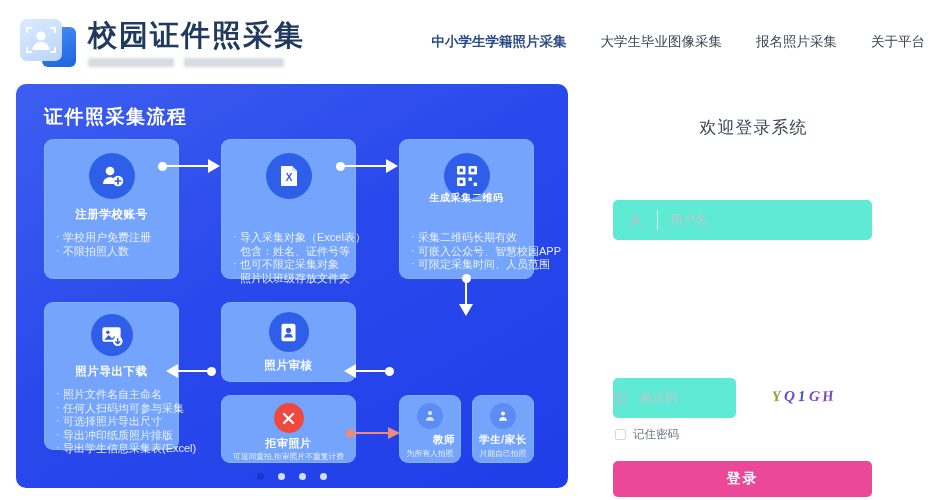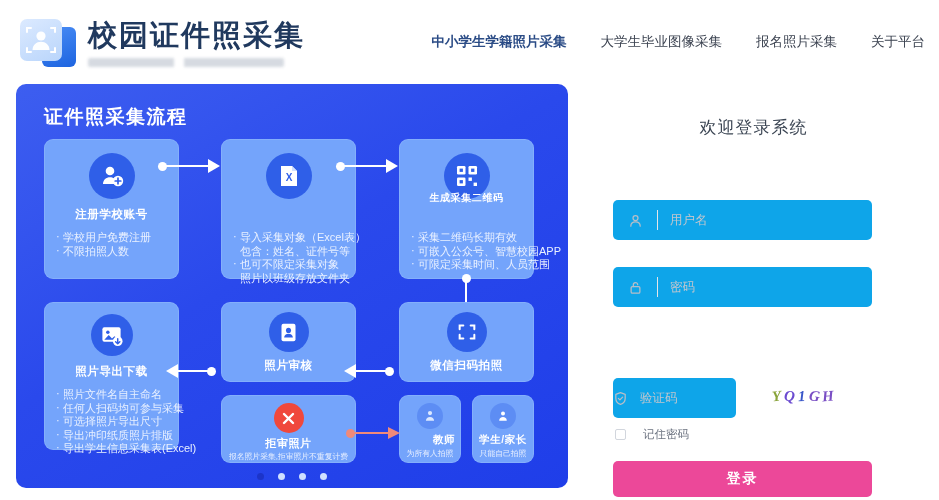--- a/index.html
+++ b/index.html
@@ -97,39 +97,39 @@
   .dots-nav span.active { background:#1c34c9; }
 
   
   .login { position:absolute; left:568px; top:0; width:371px; height:404px; background:#fff; }
   .login-title {
     position:absolute; left:0; top:32px; width:371px; text-align:center;
     font-size:17px; color:#3c4654; letter-spacing:1px;
   }
   .field {
     position:absolute; left:45px; width:259px; height:40px;
-    background:#0ea5e9; border-radius:5px; display:flex; align-items:center;
+    background:#5eead4; border-radius:5px; display:flex; align-items:center;
   }
   .field .f-ico { width:44px; display:flex; align-items:center; justify-content:center; }
   .field .f-div { width:1px; height:20px; background:#e3e5e9; }
   .field input {
     flex:1; border:0; outline:0; background:transparent; height:100%;
     padding-left:12px; font-size:12.5px; color:#333;
     font-family:"Liberation Sans","DejaVu Sans",sans-serif;
   }
   .field input::placeholder { color:#c2c6cd; }
   .field.small { width:123px; }
   .captcha {
     position:absolute; left:180px; top:299px; width:110px; height:26px;
     display:flex; align-items:center; justify-content:center; gap:3px;
     font-family:"Liberation Serif","DejaVu Serif",serif;
   }
   .captcha span { font-size:15px; font-style:italic; font-weight:bold; }
   .remember {
-    position:absolute; left:47px; top:343px; display:flex; align-items:center; gap:17px;
+    position:absolute; left:47px; top:343px; display:flex; align-items:center; gap:7px;
     font-size:11.5px; color:#6c7380; cursor:pointer;
   }
   .remember .box { width:11px; height:11px; border:1px solid #d2d6dd; border-radius:2px; background:#fff; }
   .btn {
     position:absolute; left:45px; width:259px; height:36px; border:0; border-radius:5px;
     color:#fff; font-size:14px; font-weight:bold; letter-spacing:2px; cursor:pointer;
     font-family:"Liberation Sans","DejaVu Sans",sans-serif;
   }
   .btn-login { top:377px; background:#ec4899;font-family:Liberation Mono, monospace; }
 </style>
@@ -273,33 +273,20 @@
         <div class="ico blue" style="top:10px; width:40px; height:40px;">
           <svg width="21" height="21" viewBox="0 0 24 24">
             <rect x="4" y="2" width="16" height="20" rx="2.2" fill="#fff"></rect>
             <circle cx="12" cy="9.6" r="2.9" fill="#2f5fe8"></circle>
             <path d="M7 17.8 c0-2.8 2.3-4.4 5-4.4 s5 1.6 5 4.4 z" fill="#2f5fe8"></path>
           </svg>
         </div>
         <div class="c-title" style="top:56px; font-size:11.5px;">照片审核</div>
       </div>
 
-      <div class="card" style="left:383px; top:218px; width:135px; height:80px;">
-        <div class="ico blue" style="top:10px; width:40px; height:40px;">
-          <svg width="22" height="22" viewBox="0 0 24 24">
-            <g fill="none" stroke="#fff" stroke-width="2.2" stroke-linecap="round">
-              <path d="M4 9 V5 H8"></path>
-                <path d="M16 5 H20 V9"></path>
-              <path d="M20 15 V19 H16"></path>
-                <path d="M8 19 H4 V15"></path>
-            </g>
-          </svg>
-        </div>
-        <div class="c-title" style="top:56px; font-size:11.5px;">微信扫码拍照</div>
-      </div>
 
       <div class="dot" style="left:191px; top:283px;"></div>
       <div class="arrow" style="left:148px; top:279px;">
         <svg width="46" height="16" viewBox="0 0 46 16">
           <path d="M46 8 H12" stroke="#fff" stroke-width="2"></path>
           <path d="M14 1 L2 8 L14 15 z" fill="#fff"></path>
         </svg>
       </div>
       <div class="dot" style="left:369px; top:283px;"></div>
       <div class="arrow" style="left:326px; top:279px;">
@@ -309,21 +296,21 @@
         </svg>
       </div>
 
       <div class="card" style="left:205px; top:311px; width:135px; height:68px;">
         <div class="ico red" style="top:8px; width:30px; height:30px;">
           <svg width="15" height="15" viewBox="0 0 16 16">
             <path d="M3.2 3.2 L12.8 12.8 M12.8 3.2 L3.2 12.8" stroke="#fff" stroke-width="2.6" stroke-linecap="round"></path>
           </svg>
         </div>
         <div class="c-title" style="top:41px; font-size:11px;">拒审照片</div>
-        <div class="c-sub" style="top:56px;">报名照片采集,拒审照片不重复计费</div>
+        <div class="c-sub" style="top:56px;">可退回重拍,拒审照片不重复计费</div>
       </div>
 
       <div class="card" style="left:383px; top:311px; width:62px; height:68px;">
         <div class="ico soft" style="top:8px; width:26px; height:26px;">
           <svg width="14" height="14" viewBox="0 0 24 24">
             <circle cx="12" cy="7" r="3.6" fill="#dbe8ff"></circle>
             <path d="M5 20 c0-4 3.1-6.4 7-6.4 s7 2.4 7 6.4 z" fill="#dbe8ff"></path>
           </svg>
         </div>
         <div class="c-title" style="top:38px; font-size:10.5px;margin-left:14px;">教师</div>
@@ -364,30 +351,20 @@
         <div class="f-ico">
           <svg width="15" height="15" viewBox="0 0 24 24" fill="none" stroke="#b9bec7" stroke-width="2">
             <circle cx="12" cy="8" r="4"></circle>
             <path d="M4.5 21 c0-4.4 3.4-7 7.5-7 s7.5 2.6 7.5 7" stroke-linecap="round"></path>
           </svg>
         </div>
         <div class="f-div"></div>
         <input type="text" placeholder="用户名" style="">
       </div>
 
-      <div class="field" style="top:183px;">
-        <div class="f-ico">
-          <svg width="15" height="15" viewBox="0 0 24 24" fill="none" stroke="#b9bec7" stroke-width="2">
-            <rect x="5" y="10.5" width="14" height="10.5" rx="2"></rect>
-            <path d="M8.5 10.5 V7.5 a3.5 3.5 0 0 1 7 0" stroke-linecap="round"></path>
-          </svg>
-        </div>
-        <div class="f-div"></div>
-        <input type="password" placeholder="密码" style="">
-      </div>
 
       <div class="field small" style="top:294px;">
         <div class="f-ico">
           <svg width="15" height="15" viewBox="0 0 24 24" fill="none" stroke="#b9bec7" stroke-width="2">
             <path d="M12 2.5 l7.5 3 v6 c0 4.8-3.2 8.4-7.5 10 -4.3-1.6-7.5-5.2-7.5-10 v-6 z" stroke-linejoin="round"></path>
             <path d="M8.6 11.8 l2.4 2.4 4.4-4.4" stroke-linecap="round" stroke-linejoin="round"></path>
           </svg>
         </div>
         <div class="f-div"></div>
         <input type="text" placeholder="验证码" style="">

